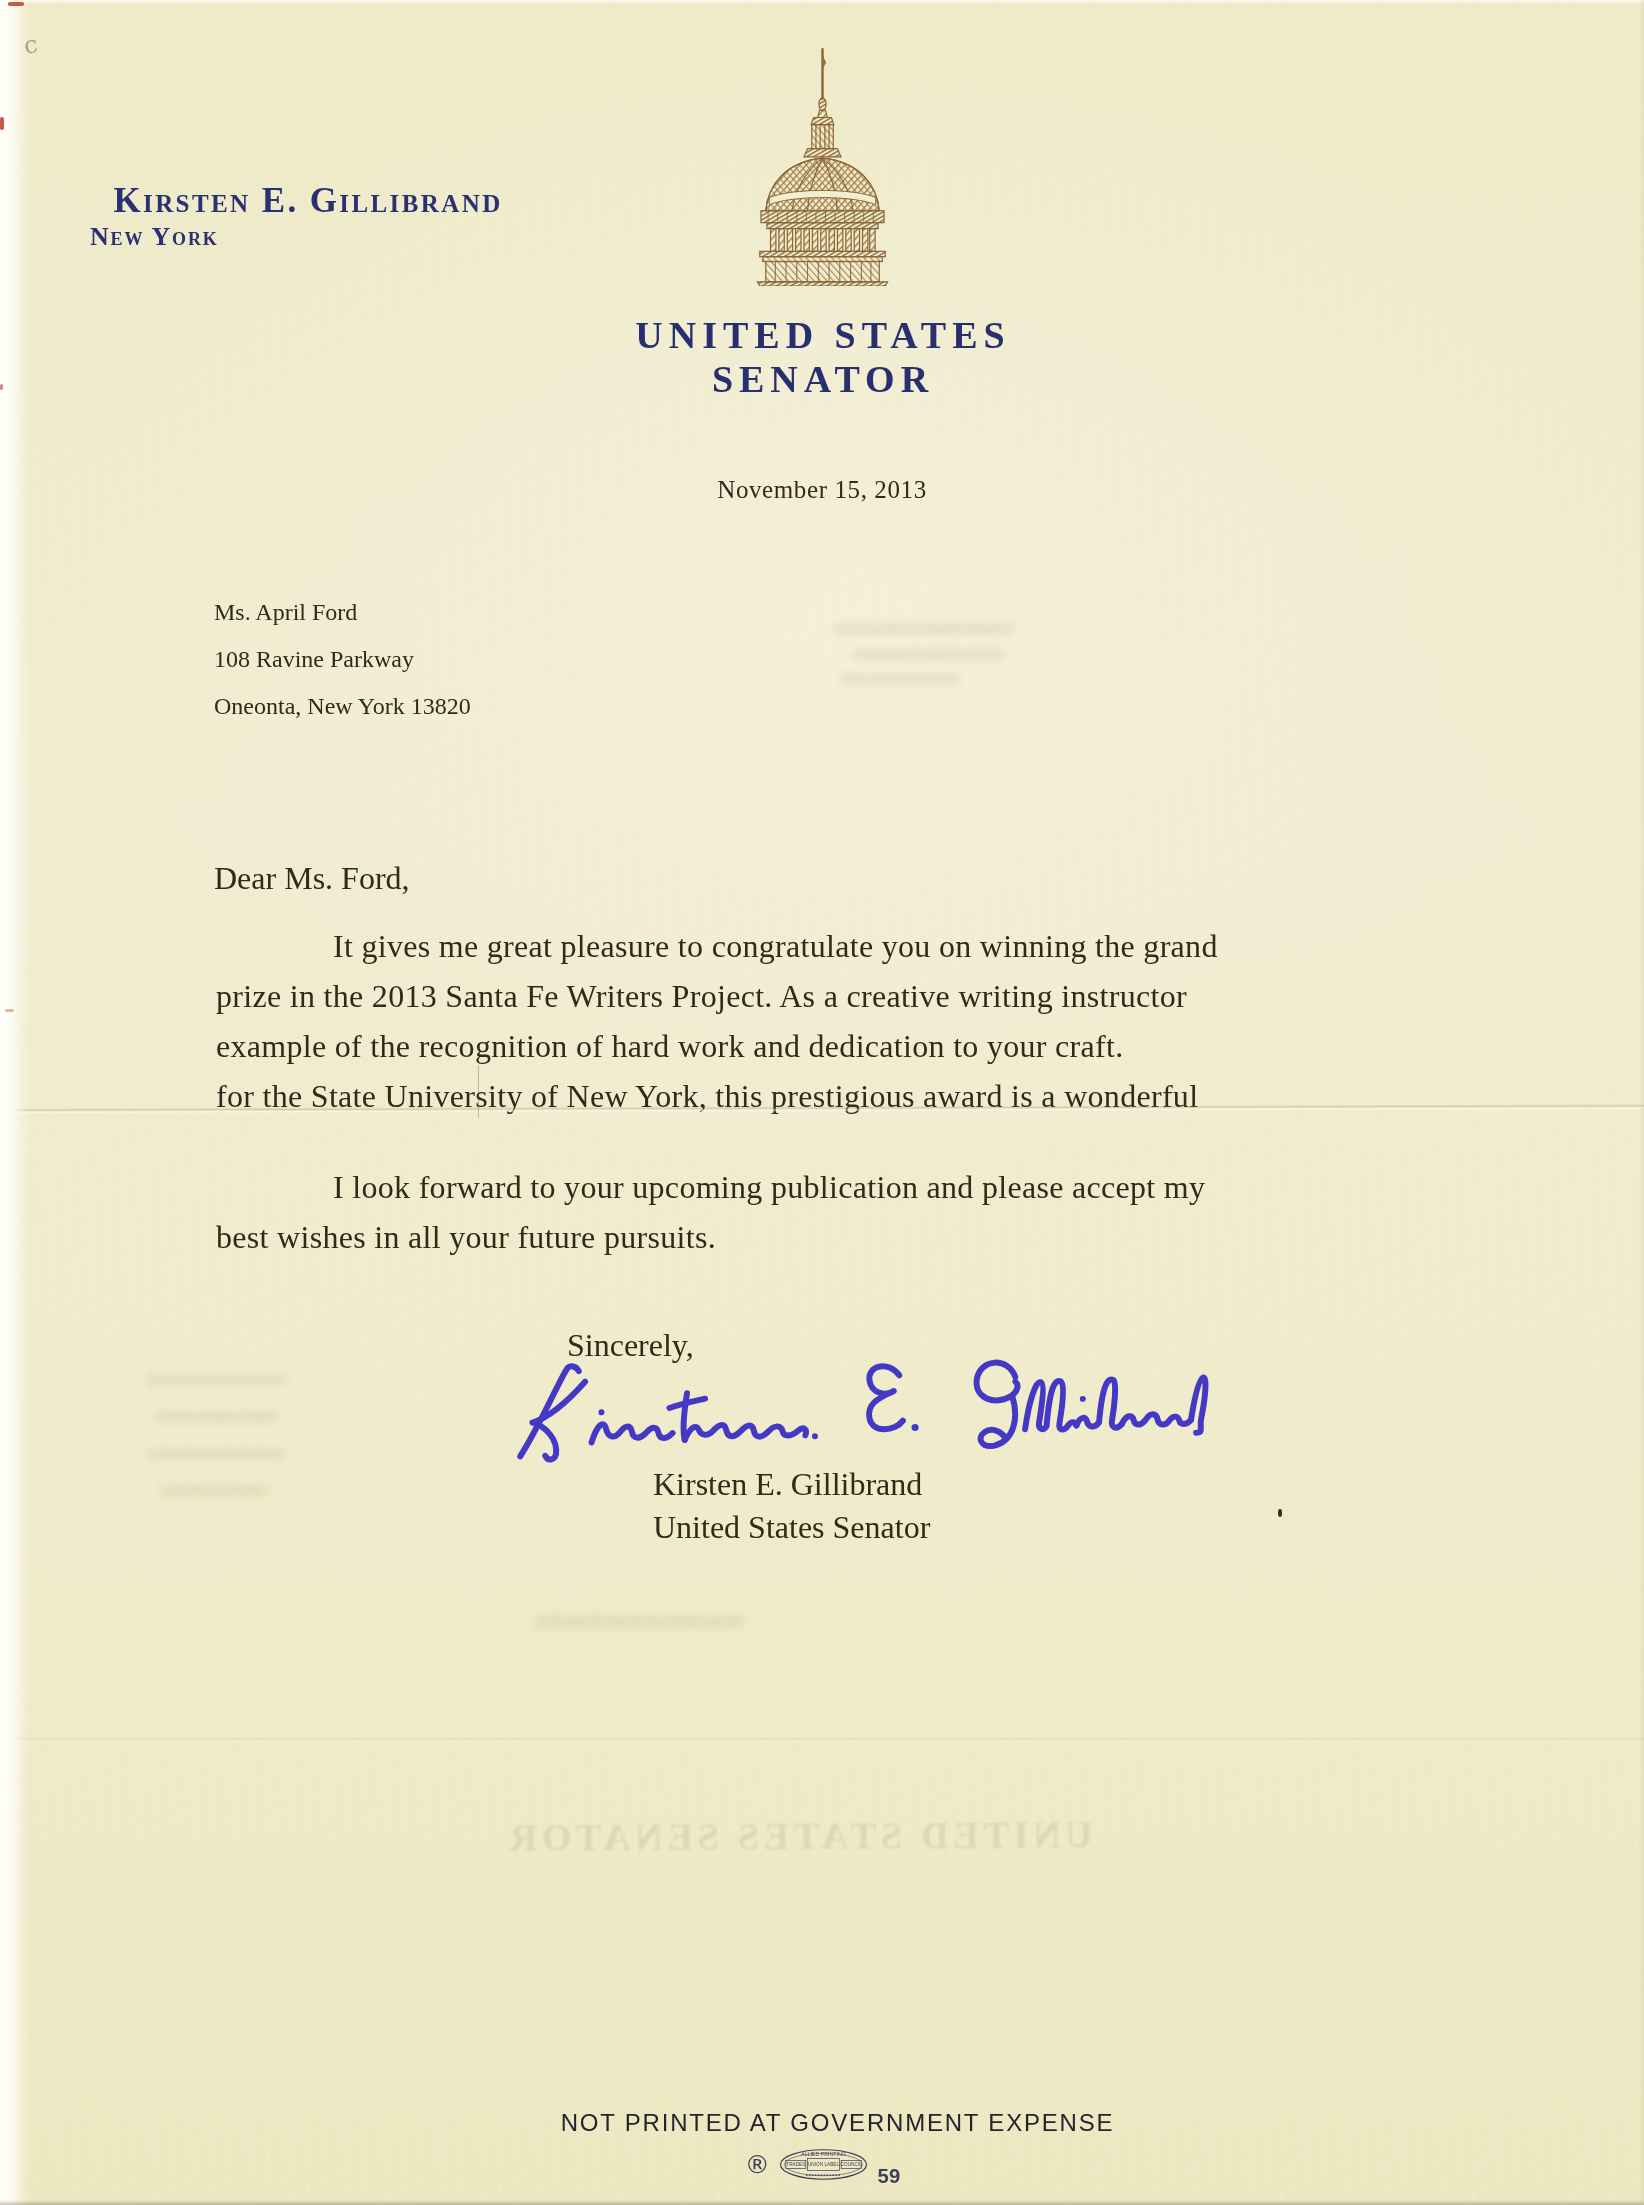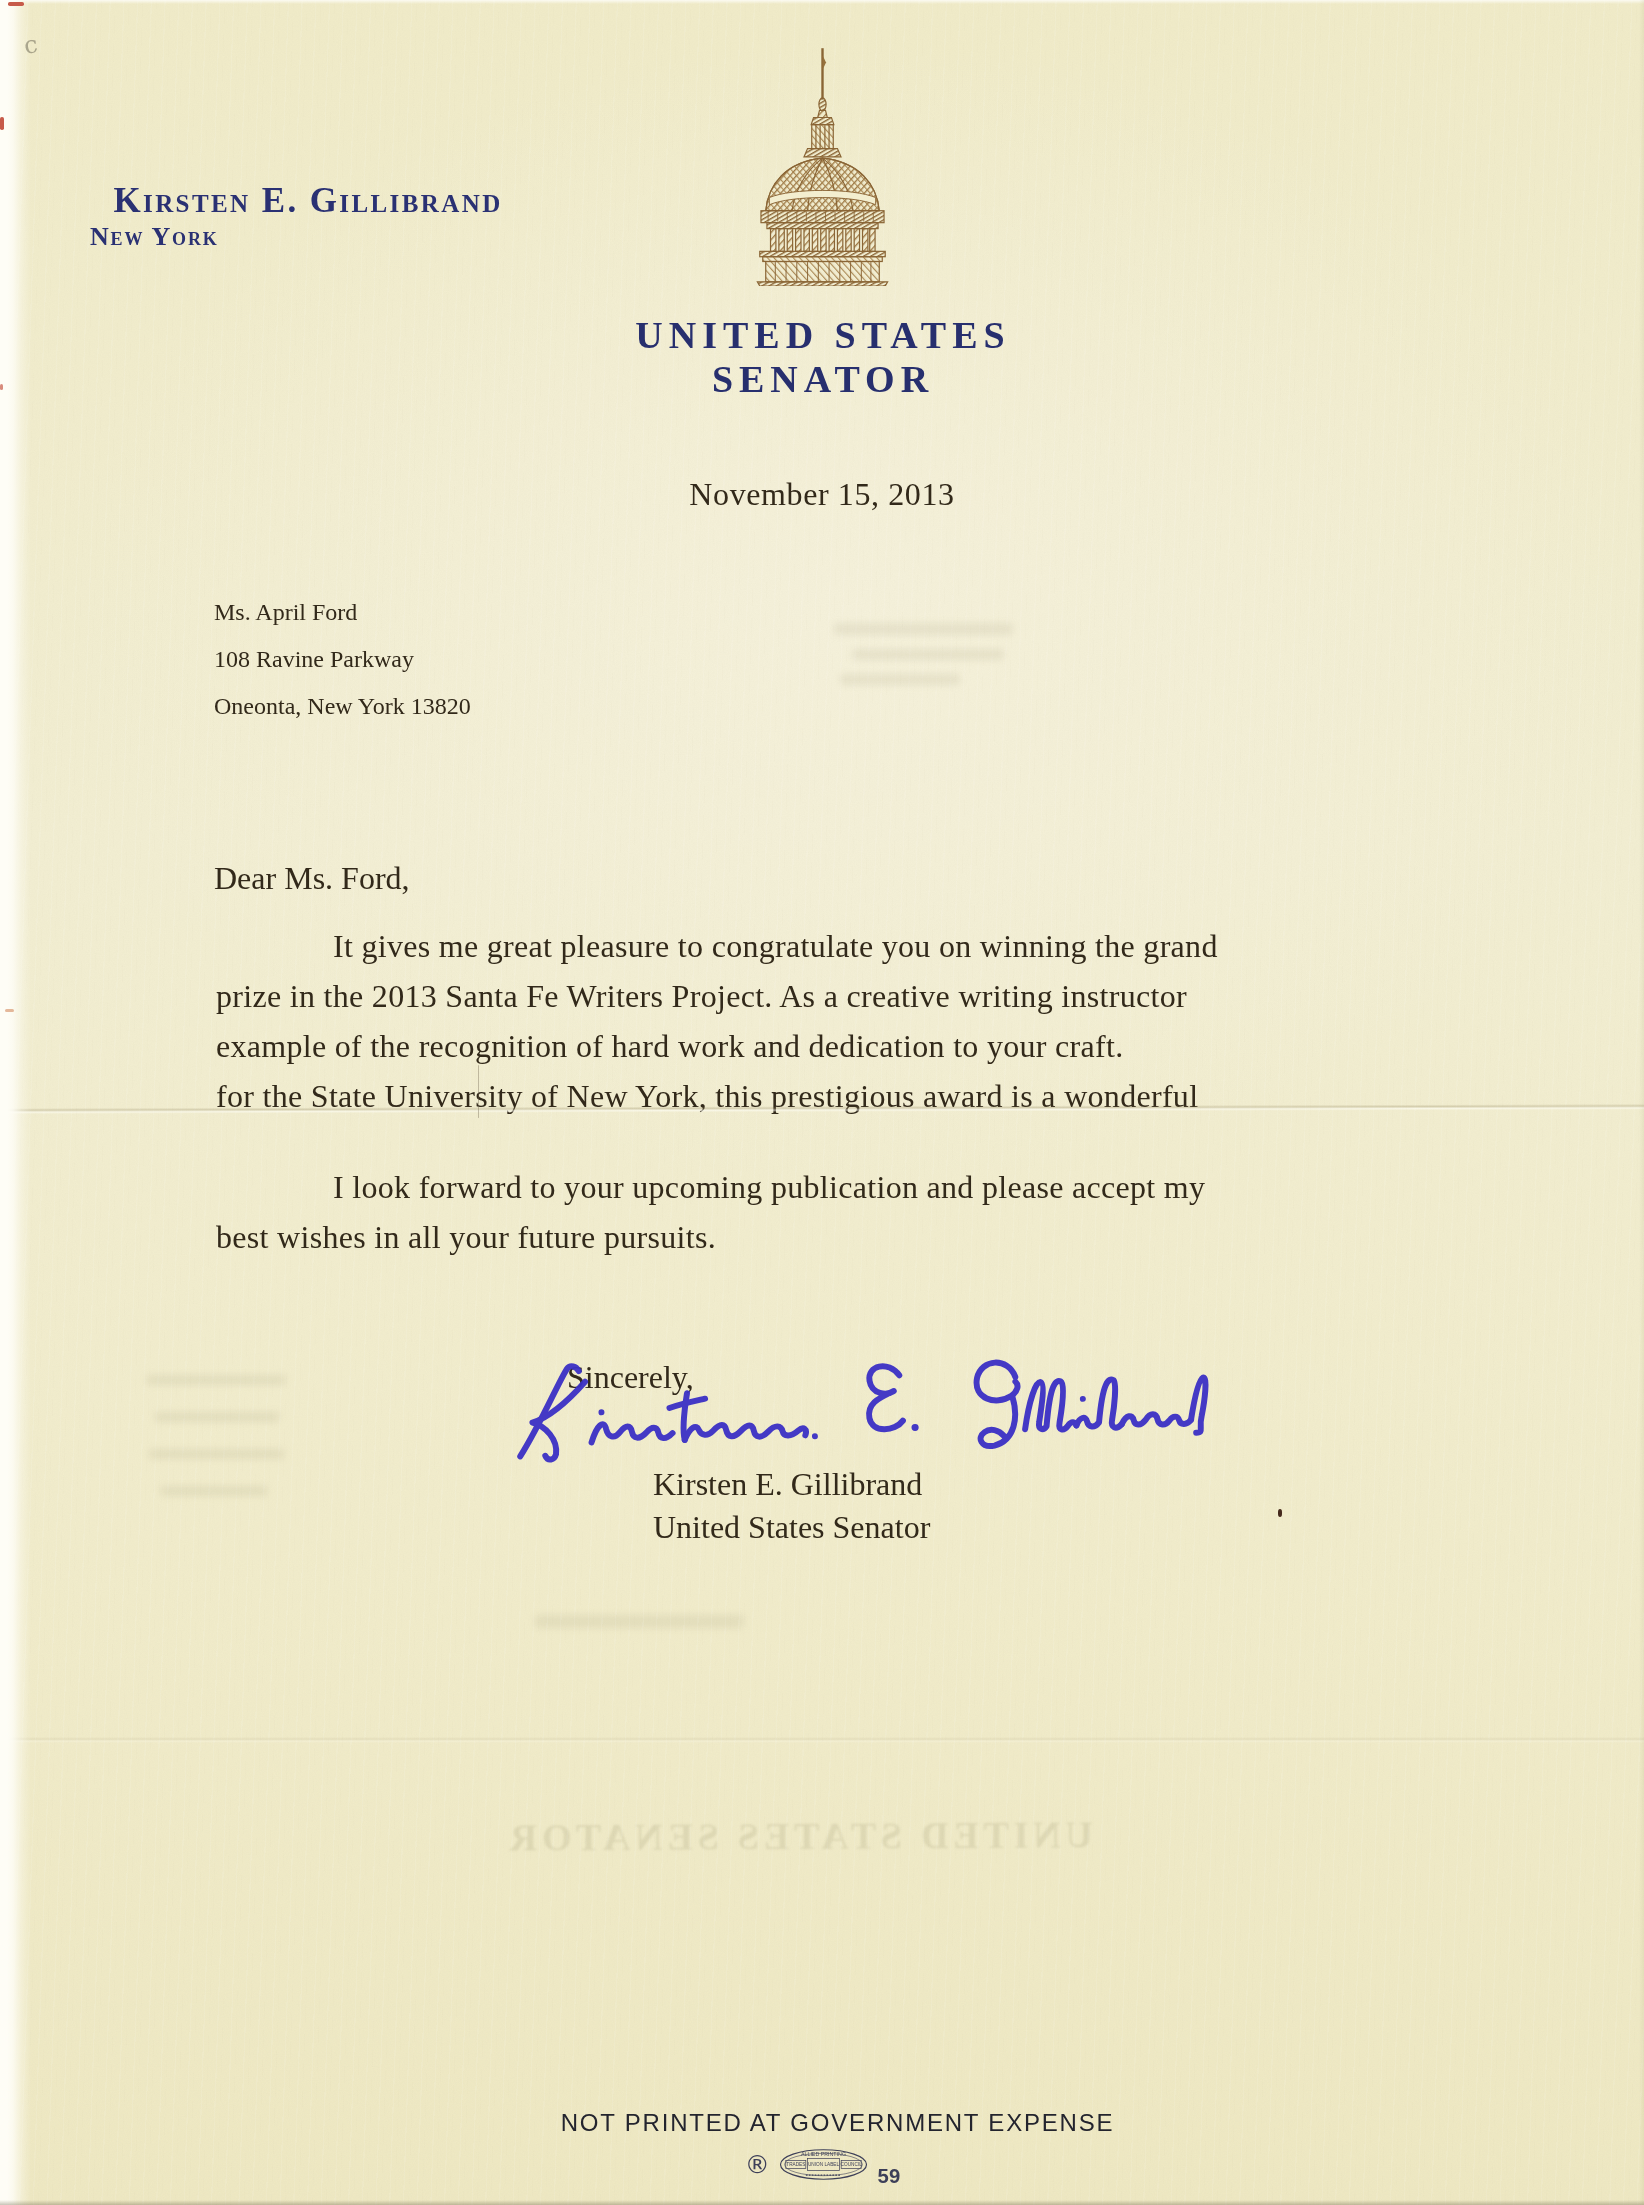--- a/index.html
+++ b/index.html
@@ -33,26 +33,26 @@
   .ghost-senator{z-index:1;transform:scaleX(-1) rotate(.3deg);font-weight:bold;font-size:38px;letter-spacing:4.8px;
    color:rgba(138,128,90,.17);filter:blur(1.2px);white-space:nowrap;}
   
   .lh-name{left:90px;top:181px;width:436px;text-align:center;z-index:2;
    font-variant:small-caps;font-weight:bold;font-size:35px;letter-spacing:2.4px;color:#2a3173;}
   .lh-state{left:90px;top:222px;width:436px;text-align:left;z-index:2;
    font-variant:small-caps;font-weight:bold;font-size:26px;letter-spacing:1.8px;color:#2a3173;}
   .senator-title{left:527px;top:313px;width:592px;text-align:center;z-index:2;
    font-weight:bold;font-size:38px;letter-spacing:6px;color:#272f6e;}
   
-  .date{left:598px;top:476px;width:448px;text-align:center;font-size:32px;letter-spacing:0.6px;z-index:2;}
+  .date{left:598px;top:476px;width:448px;text-align:center;font-size:25px;letter-spacing:0.6px;z-index:2;}
   .address{left:214px;top:589px;font-size:24px;line-height:47px;z-index:2;}
   .salutation{left:214px;top:860px;font-size:32px;z-index:2;}
   .para{left:216px;width:1190px;font-size:32px;line-height:50px;letter-spacing:0.3px;z-index:2;}
   .para .indent{padding-left:117px;}
-  .sincerely{left:567px;top:1327px;font-size:32px;z-index:2;margin-top:32px;}
+  .sincerely{left:567px;top:1327px;font-size:32px;z-index:2;}
   .typed{left:653px;font-size:32px;z-index:2;}
   .sig-svg{left:501px;top:1350px;z-index:2;transform:rotate(-1.6deg);}
   
   .footer-line{left:15px;top:2109px;width:100%;text-align:center;z-index:2;
    font-family:"Liberation Sans",sans-serif;font-size:24px;letter-spacing:1.8px;color:#23242e;font-weight:500;}
   .bug-row{left:0;top:2141px;width:100%;display:flex;justify-content:center;align-items:center;gap:8.4px;z-index:2;color:#3d3f58;}
   .bug-reg{font-family:"DejaVu Sans",sans-serif;font-size:25px;line-height:25px;}
   .bug-num{font-family:"Liberation Sans",sans-serif;font-size:20.3px;font-weight:bold;margin-top:24px;}
   .dome-svg{left:744px;top:47px;z-index:2;}
 </style>

